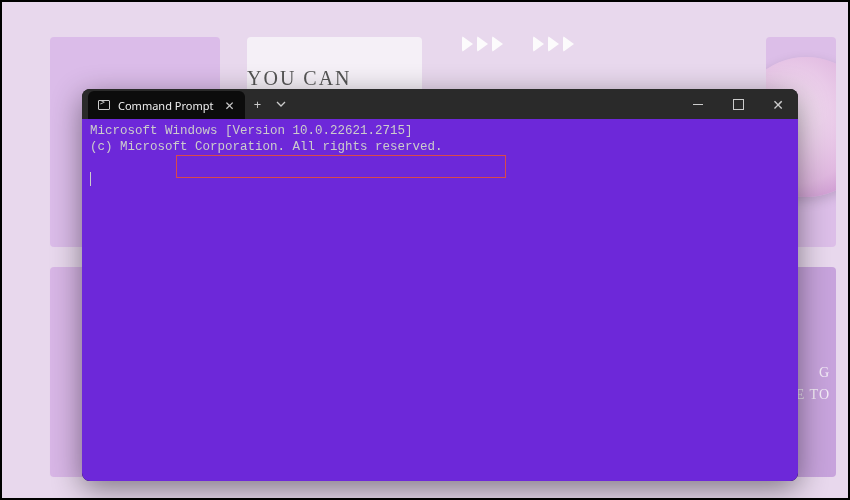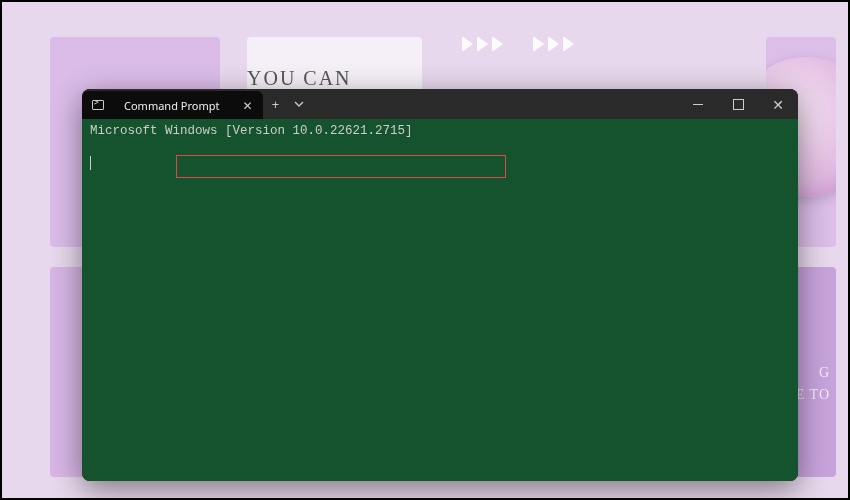--- a/index.html
+++ b/index.html
@@ -60,24 +60,25 @@
       background: #2a2a2a;
       display: flex;
       align-items: stretch;
     }
     .tab {
       display: flex;
       align-items: center;
       background: #0c0c0c;
       padding: 0 8px 0 10px;
       min-width: 145px;
-      gap: 20px;
+      gap: 8px;
       border-top-left-radius: 6px;
       border-top-right-radius: 6px;
       margin-top: 2px;
+      margin-left: 6px;
     }
     .tab-icon {
       width: 12px; height: 10px;
       border: 1px solid #ccc;
       border-radius: 1px;
       position: relative;
       background: #0c0c0c;
     }
     .tab-icon::after { content: '>'; position:absolute; left:1px; top:-3px; font-size:8px; color:#ccc; font-family: monospace;}
     .tab-title { color: #eee; font-size: 11px; flex:1; }
@@ -101,21 +102,21 @@
       width: 40px;
       display:flex; align-items:center; justify-content:center;
       color: #ccc;
       cursor: pointer;
     }
     .win-min::before { content:''; width:10px; height:1px; background:#ccc; }
     .win-max::before { content:''; width:9px; height:9px; border:1px solid #ccc; }
     .win-close { font-size: 14px; }
     .terminal-body {
       flex: 1;
-      background: #14532d;
+      background: #6d28d9;
       padding: 4px 8px;
       font-family: Consolas, 'Courier New', monospace;
       font-size: 12.5px;
       color: #ccc;
       line-height: 1.3;
       position: relative;
     }
     .term-line { white-space: pre; }
     .prompt-line { display:flex; white-space: pre; }
     .cursor {
@@ -177,17 +178,18 @@
         </svg>
     </div>
     <div class="win-controls">
       <div class="win-btn win-min"></div>
       <div class="win-btn win-max"></div>
       <div class="win-btn win-close close">✕</div>
     </div>
   </div>
   <div class="terminal-body">
     <div class="term-line">Microsoft Windows [Version 10.0.22621.2715]</div>
+    <div class="term-line">(c) Microsoft Corporation. All rights reserved.</div>
     <div class="term-line">&nbsp;</div>
     <div class="prompt-line"><span class="cursor"></span></div>
     <div class="highlight-box"></div>
   </div>
 </div>
 
 </body></html>

